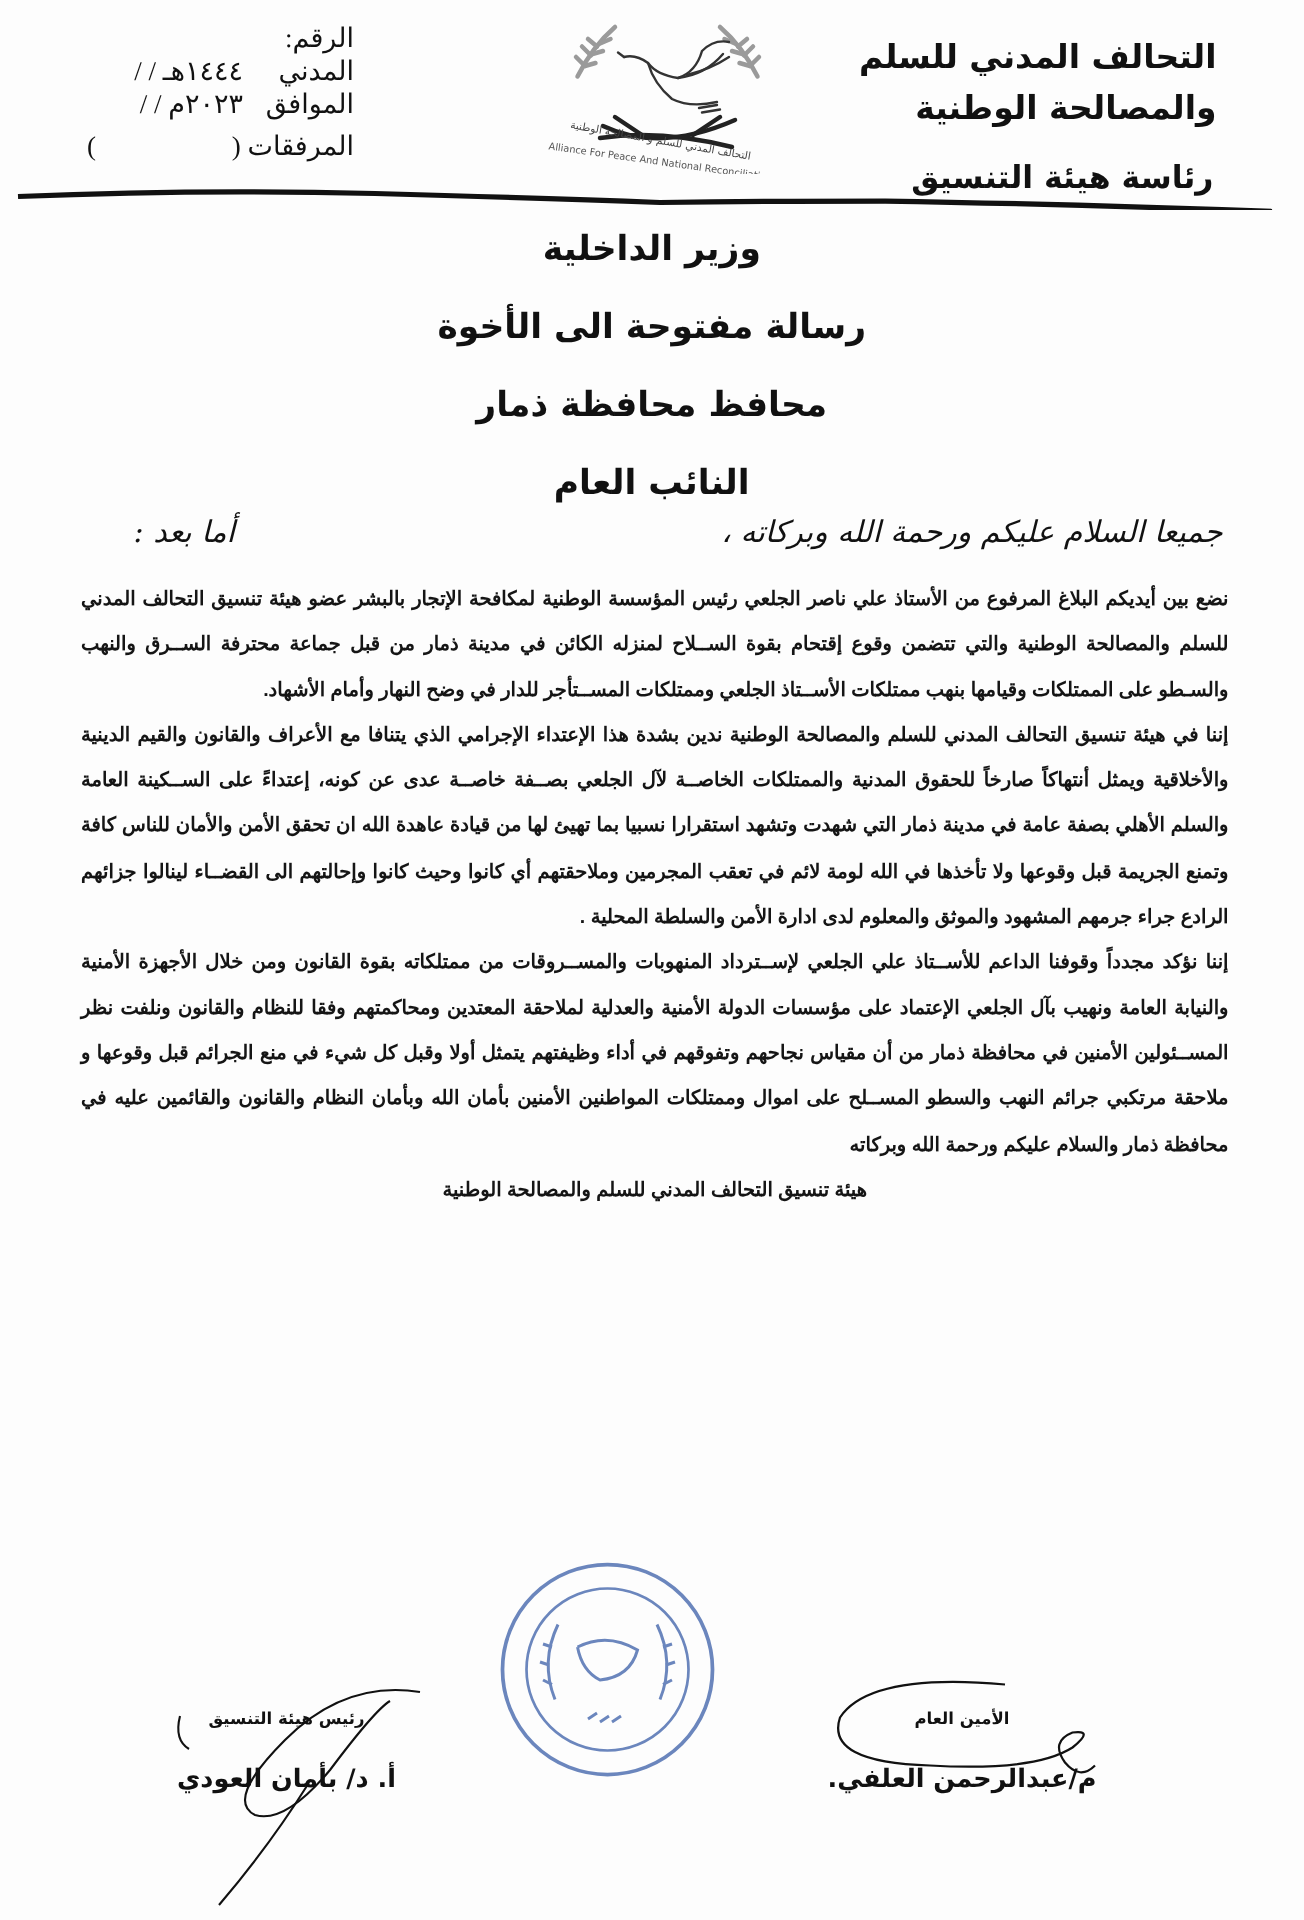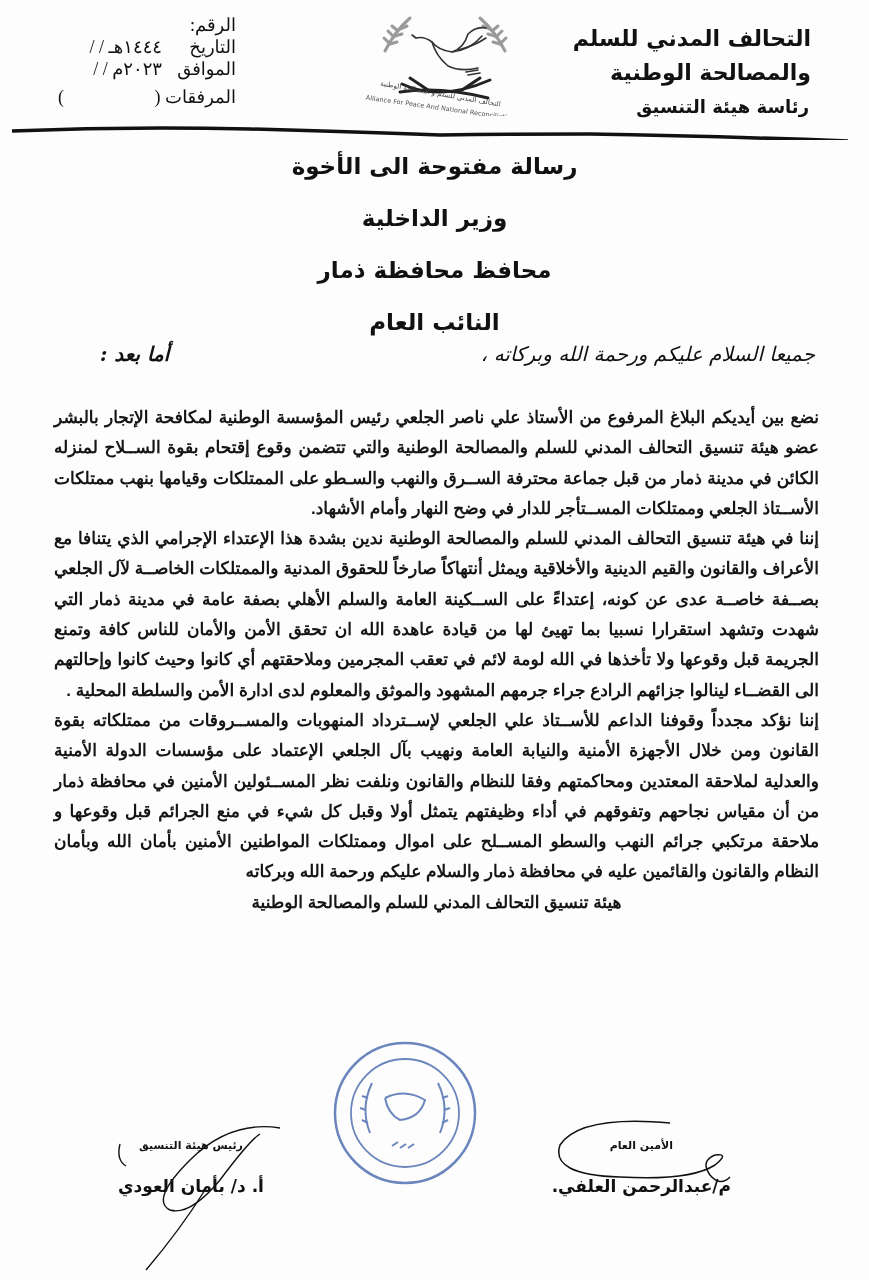--- a/index.html
+++ b/index.html
@@ -13,21 +13,21 @@
   .page { position: absolute; inset: 0; }
   
   .org-block {
     position: absolute; right: 58px; top: 22px; width: 250px;
     direction: rtl;
   }
   .org-line1, .org-line2 {
     font-family: "DejaVu Sans", sans-serif; font-weight: bold;
     font-size: 22px; line-height: 34px; letter-spacing: -0.5px;
   }
-  .org-line3 { font-weight: bold; font-size: 18px; margin-top: 6px; margin-right: 2px; }
+  .org-line3 { font-weight: bold; font-size: 21px; margin-top: 16px; margin-right: 2px; }
   .ref-block {
     position: absolute; left: 36px; top: 14px; width: 200px; direction: rtl;
     font-family: "Liberation Serif", serif; font-size: 18px;
   }
   .ref-row { display: flex; align-items: center; height: 22px; }
   .ref-label { width: 60px; text-align: right; }
   .ref-fill { flex: 1; display: flex; justify-content: space-between; padding-right: 14px; padding-left: 6px; direction: ltr; flex-direction: row-reverse; }
   .ref-row.att { margin-top: 6px; }
   .logo {
     position: absolute; left: 340px; top: 6px; width: 200px; height: 110px;
@@ -40,26 +40,26 @@
   .title-line {
     font-weight: bold; font-size: 23px; line-height: 52px; letter-spacing: -0.3px;
   }
   
   .greeting {
     position: absolute; top: 342px; right: 54px; width: 760px; direction: rtl;
     font-family: "DejaVu Serif", serif; font-style: italic; font-size: 20px;
     display: flex; justify-content: space-between;
   }
   .greet-main { }
-  .greet-after { margin-left: 45px; font-weight: bold; }
+  .greet-after { margin-left: 34px; }
   
   .body-text {
-    position: absolute; top: 403px; right: 50px; width: 765px; direction: rtl;
+    position: absolute; top: 384px; right: 50px; width: 765px; direction: rtl;
     text-align: justify; text-align-last: right;
-    font-family: "Liberation Sans", sans-serif; font-size: 17px; line-height: 30.3px;
+    font-family: "Liberation Sans", sans-serif; font-size: 13px; line-height: 30.3px;
     font-weight: bold; color: #151515;
   }
   .body-text p { margin: 0; }
   .closing { text-align: center; text-align-last: center; }
   
   .sig-right {
     position: absolute; right: 138px; top: 1126px; text-align: center; direction: rtl;
   }
   .sig-left {
     position: absolute; left: 118px; top: 1126px; text-align: center; direction: rtl;
@@ -72,21 +72,21 @@
 </head>
 <body>
 
 <div class="page">
 
   <div class="ref-block">
     <div class="ref-row">
       <span class="ref-label">الرقم:</span>
     </div>
     <div class="ref-row">
-      <span class="ref-label">التاريخ</span>
+      <span class="ref-label">المدني</span>
       <span class="ref-fill">/   /  ١٤٤٤هـ</span>
     </div>
     <div class="ref-row">
       <span class="ref-label">الموافق</span>
       <span class="ref-fill">/   /  ٢٠٢٣م</span>
     </div>
     <div class="ref-row att">
       <span class="ref-label" style="width:auto;">المرفقات (</span>
       <span style="flex:1"></span>
       <span style="margin-left:22px;">)</span>
@@ -138,22 +138,22 @@
     <div class="org-line1">التحالف المدني للسلم</div>
     <div class="org-line2">والمصالحة الوطنية</div>
     <div class="org-line3">رئاسة هيئة التنسيق</div>
   </div>
 
   <svg class="header-rule" viewBox="0 0 840 18">
     <path d="M2 9 Q120 4 240 7 Q350 10 430 13 Q500 12 580 12 Q700 14 838 19" stroke="#111" stroke-width="3.5" fill="none"></path>
   </svg>
 
   <div class="titles">
+    <div class="title-line">وزير الداخلية</div>
     <div class="title-line">رسالة مفتوحة الى الأخوة</div>
-    <div class="title-line">وزير الداخلية</div>
     <div class="title-line">محافظ محافظة ذمار</div>
     <div class="title-line">النائب العام</div>
   </div>
 
   <div class="greeting">
     <span class="greet-main">جميعا السلام عليكم ورحمة الله وبركاته ،</span>
     <span class="greet-after">أما بعد :</span>
   </div>
 
   <div class="body-text">

